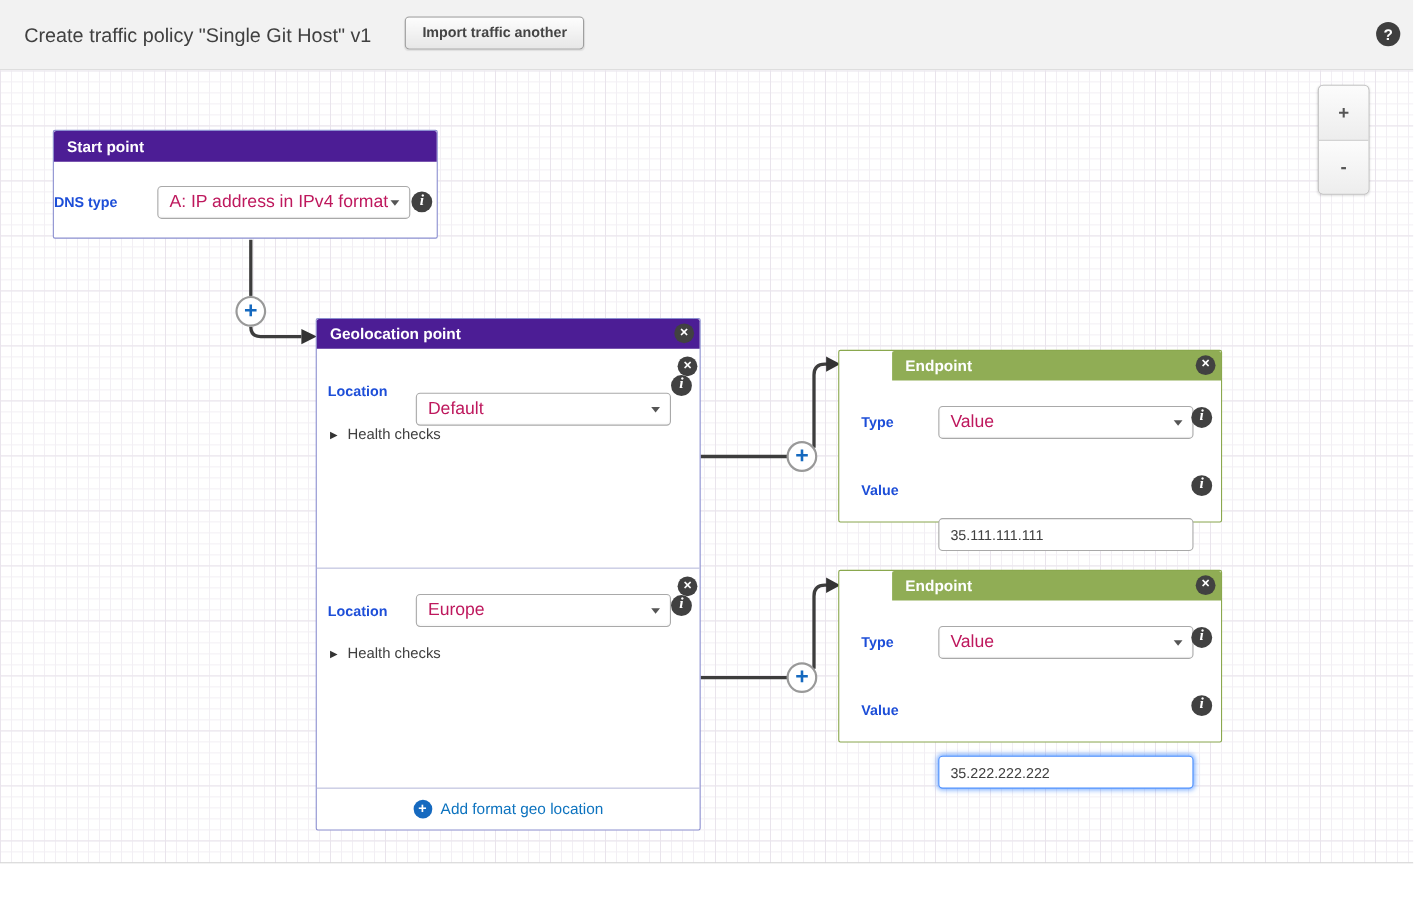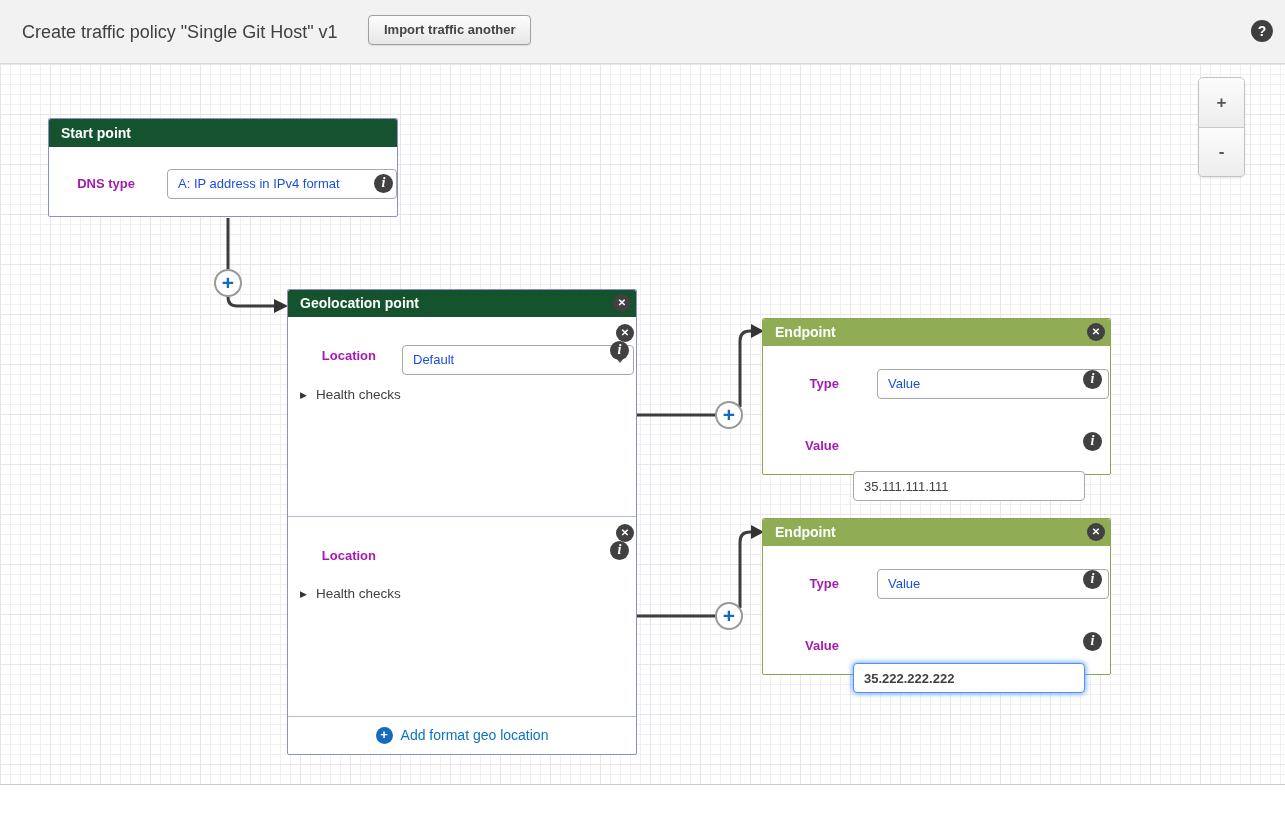--- a/index.html
+++ b/index.html
@@ -30,41 +30,41 @@
   .zoomctl{position:absolute;left:1198px;top:13px;width:47px;border:1px solid #c2c2c2;border-radius:5px;
     overflow:hidden;box-shadow:0 1px 2px rgba(0,0,0,.12);background:#fff;}
   .zoombtn{width:100%;height:49px;background:linear-gradient(#fcfcfc,#ededed);border:none;
     font-size:17px;font-weight:bold;color:#555;cursor:pointer;display:block;}
   .zoombtn + .zoombtn{border-top:1px solid #c9c9c9;}
 
   
   .node{position:absolute;background:#fff;border-radius:2px;}
   .node-header{height:27px;line-height:27px;padding:0 12px;color:#fff;font-size:14px;font-weight:bold;
     border-radius:2px 2px 0 0;position:relative;}
-  .purple .node-header{background:#14532d;}
+  .purple .node-header{background:#4c1d95;}
   .green  .node-header{background:#90ad55;}
   .purple{border:1px solid #8b8fd0;}
-  .green {border:1px solid #8aa84e;}
+  .green {border:1px solid #8aa84e;padding-left:48px;}
 
   .startpoint .node-header{height:28px;line-height:28px;}
 
   
   .xicon{width:18px;height:18px;border-radius:50%;background:#414141;color:#fff;font-size:10px;
     font-weight:bold;text-align:center;line-height:18px;cursor:pointer;}
   .iicon{width:19px;height:19px;border-radius:50%;background:#414141;color:#fff;
     font-family:"Liberation Serif",serif;font-size:14px;font-weight:bold;font-style:italic;
     text-align:center;line-height:18px;cursor:pointer;}
   .hdr-x{position:absolute;right:5px;top:4px;}
 
-  .fieldlabel{position:absolute;font-size:13px;font-weight:bold;color:#a21caf;text-align:right;}
+  .fieldlabel{position:absolute;font-size:13px;font-weight:bold;color:#1d4ed8;}
 
   
   .select{position:absolute;height:30px;background:#fff;border:1px solid #a9a9a9;border-radius:4px;
-    font-size:13px;color:#1d4ed8;line-height:28px;padding:0 24px 0 10px;cursor:pointer;
-    box-shadow:inset 0 -1px 2px rgba(0,0,0,.04);white-space:nowrap;overflow:hidden;margin-left:24px;}
+    font-size:16px;color:#be185d;line-height:28px;padding:0 24px 0 10px;cursor:pointer;
+    box-shadow:inset 0 -1px 2px rgba(0,0,0,.04);white-space:nowrap;overflow:hidden;}
   .select .caret{position:absolute;right:9px;top:12px;width:0;height:0;
     border-left:4.5px solid transparent;border-right:4.5px solid transparent;border-top:5.5px solid #555;}
 
   .textinput{position:absolute;height:30px;background:#fff;border:1px solid #a9a9a9;border-radius:4px;
     font-size:13px;color:#404040;padding:0 10px;font-family:"Liberation Sans",sans-serif;outline:none;margin-top:40px;}
   .textinput.focused{border:1px solid #4d90fe;box-shadow:0 0 5px 1px rgba(77,144,254,.75);}
 
   .expander{position:absolute;display:flex;align-items:center;gap:9px;cursor:pointer;}
   .expander .tri{font-size:9px;color:#333;}
   .expander .lbl{font-size:13.5px;color:#404040;}
@@ -133,36 +133,40 @@
 
     <div class="node purple" style="left:287px;top:225px;width:350px;height:466px;">
       <div class="node-header">
         <span>Geolocation point</span>
         <span class="xicon hdr-x">✕</span>
       </div>
 
       <div class="section" style="top:27px;height:199px;">
         <span class="xicon" style="position:absolute;right:2px;top:7px;">✕</span>
         <div class="fieldlabel" style="left:10px;top:31px;width:78px;">Location</div>
-        <div class="select" style="left:90px;top:28px;width:232px;">
+        <div class="select" style="left:90px;top:40px;width:232px;">
           <span>Default</span>
           <span class="caret"></span>
         </div>
         <div class="iicon" style="position:absolute;right:7px;top:24px;">i</div>
         <div class="expander" style="left:12px;top:70px;">
           <span class="tri">▶</span>
           <span class="lbl">Health checks</span>
         </div>
       </div>
 
       <div class="sec-divider" style="top:226px;"></div>
 
       <div class="section" style="top:226px;height:200px;">
         <span class="xicon" style="position:absolute;right:2px;top:8px;">✕</span>
         <div class="fieldlabel" style="left:10px;top:32px;width:78px;">Location</div>
+        <div class="select" style="left:90px;top:24px;width:232px;">
+          <span>Europe</span>
+          <span class="caret"></span>
+        </div>
         <div class="iicon" style="position:absolute;right:7px;top:25px;">i</div>
         <div class="expander" style="left:12px;top:70px;">
           <span class="tri">▶</span>
           <span class="lbl">Health checks</span>
         </div>
       </div>
 
       <div class="sec-divider" style="top:426px;"></div>
 
       <div class="addgeo" style="top:426px;height:38px;">
@@ -192,21 +196,21 @@
         <span>Endpoint</span>
         <span class="xicon hdr-x">✕</span>
       </div>
       <div class="fieldlabel" style="left:20px;top:57px;width:56px;">Type</div>
       <div class="select" style="left:90px;top:50px;width:232px;">
         <span>Value</span>
         <span class="caret"></span>
       </div>
       <div class="iicon" style="position:absolute;right:8px;top:51px;">i</div>
       <div class="fieldlabel" style="left:20px;top:119px;width:56px;">Value</div>
-      <input class="textinput focused" style="left: 90px; top: 104px; width: 232px; font-weight: bold;" value="35.222.222.222">
+      <input class="textinput focused" style="left: 90px; top: 128px; width: 232px;" value="35.222.222.222">
       <div class="iicon" style="position:absolute;right:8px;top:113px;">i</div>
     </div>
 
     <div class="conn-plus" style="left:214px;top:205px;">+</div>
     <div class="conn-plus" style="left:715px;top:337px;">+</div>
     <div class="conn-plus" style="left:715px;top:538px;">+</div>
 
   </div>
 
   <div class="footer">

